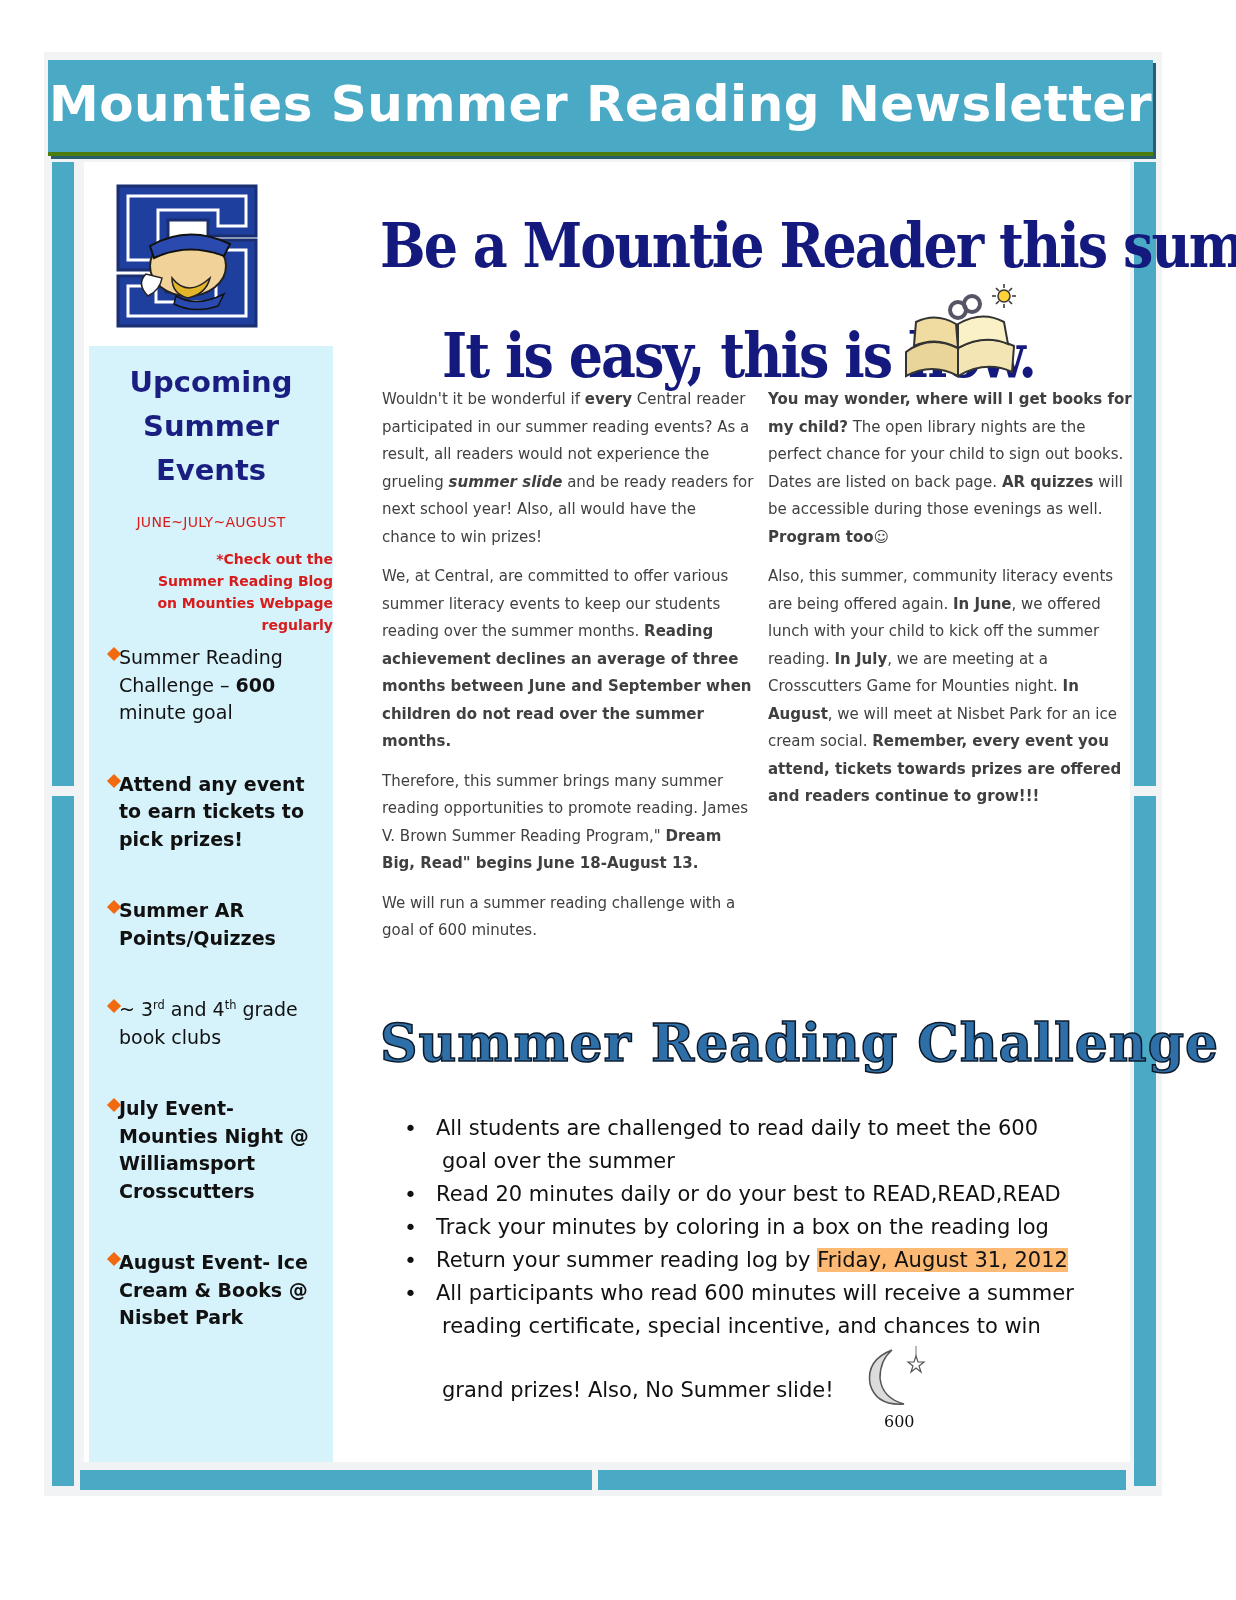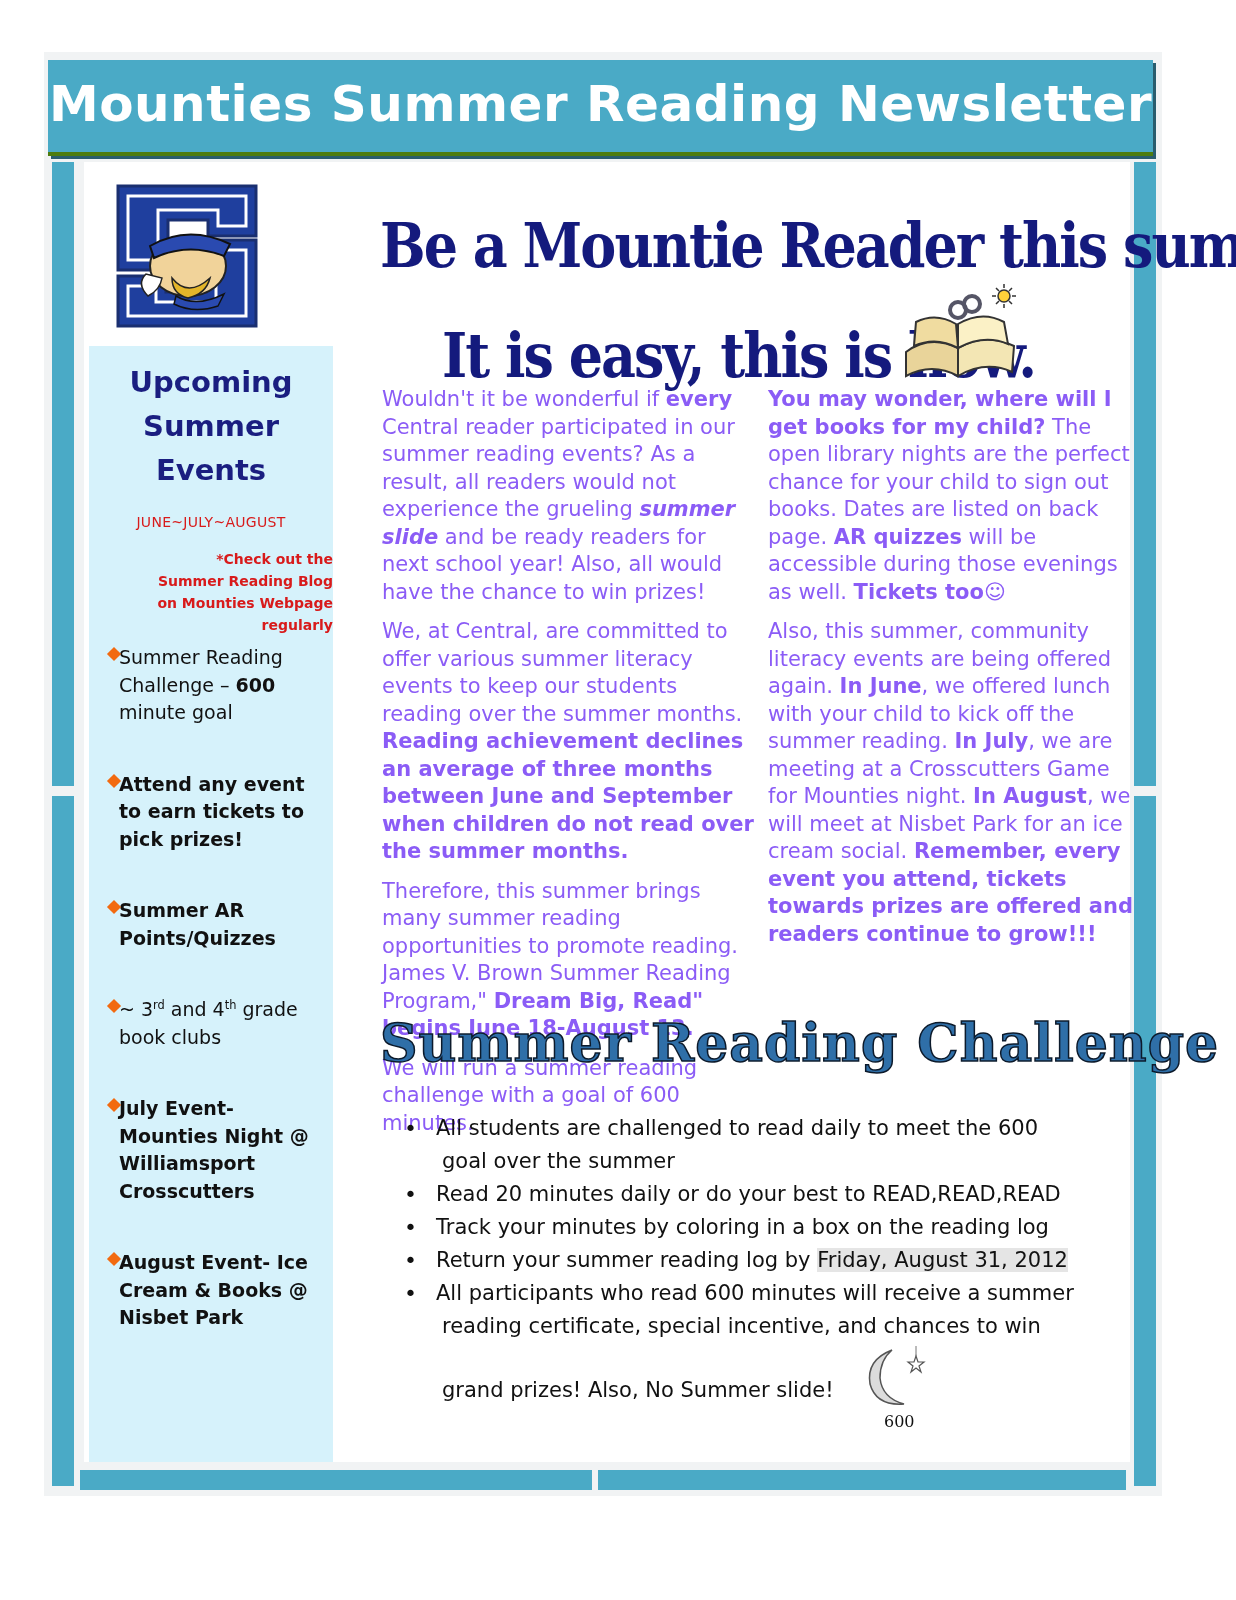--- a/index.html
+++ b/index.html
@@ -24,33 +24,33 @@
   .sidebar ul { list-style:none; margin:8px 0 0 0; padding:0; }
   .sidebar li { position:relative; padding-left:30px; font-size:19px; line-height:27.5px; margin-bottom:44px; padding-right:8px; }
   .sidebar li .diamond { position:absolute; left:20px; top:5px; width:10px; height:10px; background:#f26a10; transform:rotate(45deg); }
   .sidebar li.bold { font-weight:bold; }
   sup { font-size:0.6em; vertical-align:super; line-height:0; }
 
   .headline1 { position:absolute; left:380px; top:208px; width:710px; text-align:left; font-family:"DejaVu Serif", serif; color:#141a7d; font-size:54px; font-weight:bold; letter-spacing:-2px; transform:scaleY(1.15); transform-origin:top left; white-space:nowrap; }
   .headline2 { position:absolute; left:442px; top:318px; font-family:"DejaVu Serif", serif; color:#141a7d; font-size:54px; font-weight:bold; letter-spacing:-2px; transform:scaleY(1.15); transform-origin:top left; white-space:nowrap; }
   .book-icon { position:absolute; left:900px; top:282px; width:122px; height:98px; }
 
-  .col { position:absolute; top:386px; font-size:21px; line-height:27.5px; color:#8b5cf6; }
+  .col { position:absolute; top:386px; font-size:15px; line-height:27.5px; color:#404040; }
   .col-left { left:382px; width:372px; }
   .col-right { left:768px; width:372px; }
   .col p { margin:0 0 12px 0; }
   .b { font-weight:bold; }
   .bi { font-weight:bold; font-style:italic; }
 
   .challenge-title { position:absolute; left:380px; top:1012px; font-family:"DejaVu Serif", serif; font-size:52px; font-weight:bold; color:#2f6fa8; -webkit-text-stroke:1.5px #0c1a2b; letter-spacing:1px; white-space:nowrap; }
   .challenge-list { position:absolute; left:404px; top:1112px; width:720px; font-size:21px; line-height:33px; list-style:none; margin:0; padding:0; }
   .challenge-list li { position:relative; padding-left:32px; }
   .challenge-list li::before { content:"\2022"; position:absolute; left:0; top:0; font-size:22px; }
   .challenge-list .cont { padding-left:6px; display:block; }
-  .hl { background:#e5e5e5; }
+  .hl { background:#fdba74; }
   .grand { position:absolute; left:442px; top:1378px; font-size:21px; }
   .moon { position:absolute; left:862px; top:1346px; width:70px; height:62px; }
   .moon-label { position:absolute; left:884px; top:1412px; font-family:"DejaVu Serif", serif; font-size:16px; }
 </style>
 </head>
 <body>
 
 <div class="page-frame"></div>
 <div class="title-banner">
   <h1>Mounties Summer Reading Newsletter</h1>
@@ -135,21 +135,21 @@
     <span>We, at Central, are committed to offer various summer literacy events to keep our students reading over the summer months.  </span><span class="b">Reading achievement declines an average of three months between June and September when children do not read over the summer months.</span>
   </p>
   <p>
     <span>Therefore, this summer brings many summer reading opportunities to promote reading.  James V. Brown Summer Reading Program," </span><span class="b">Dream Big, Read" begins June 18-August 13.</span>
   </p>
   <p>We will run a summer reading challenge with a goal of 600 minutes.</p>
 </div>
 
 <div class="col col-right">
   <p>
-    <span class="b">You may wonder, where will I get books for my child?</span><span>   The open library nights are the perfect chance for your child to sign out books.  Dates are listed on back page.  </span><span class="b">AR quizzes</span><span> will be accessible during those evenings as well.  </span><span class="b">Tickets too☺</span>
+    <span class="b">You may wonder, where will I get books for my child?</span><span>   The open library nights are the perfect chance for your child to sign out books.  Dates are listed on back page.  </span><span class="b">AR quizzes</span><span> will be accessible during those evenings as well.  </span><span class="b">Program too☺</span>
   </p>
   <p>
     <span>Also, this summer, community literacy events are being offered again.  </span><span class="b">In June</span><span>, we offered lunch with your child to kick off the summer reading. </span><span class="b">In July</span><span>, we are meeting at a Crosscutters Game for Mounties night.  </span><span class="b">In August</span><span>, we will meet at Nisbet Park for an ice cream social.   </span><span class="b">Remember, every event you attend, tickets towards prizes are offered and readers continue to grow!!!</span>
   </p>
 </div>
 
 <div class="challenge-title">Summer Reading Challenge</div>
 <ul class="challenge-list">
   <li>
     <span>All students are challenged to read daily to meet the 600</span>

